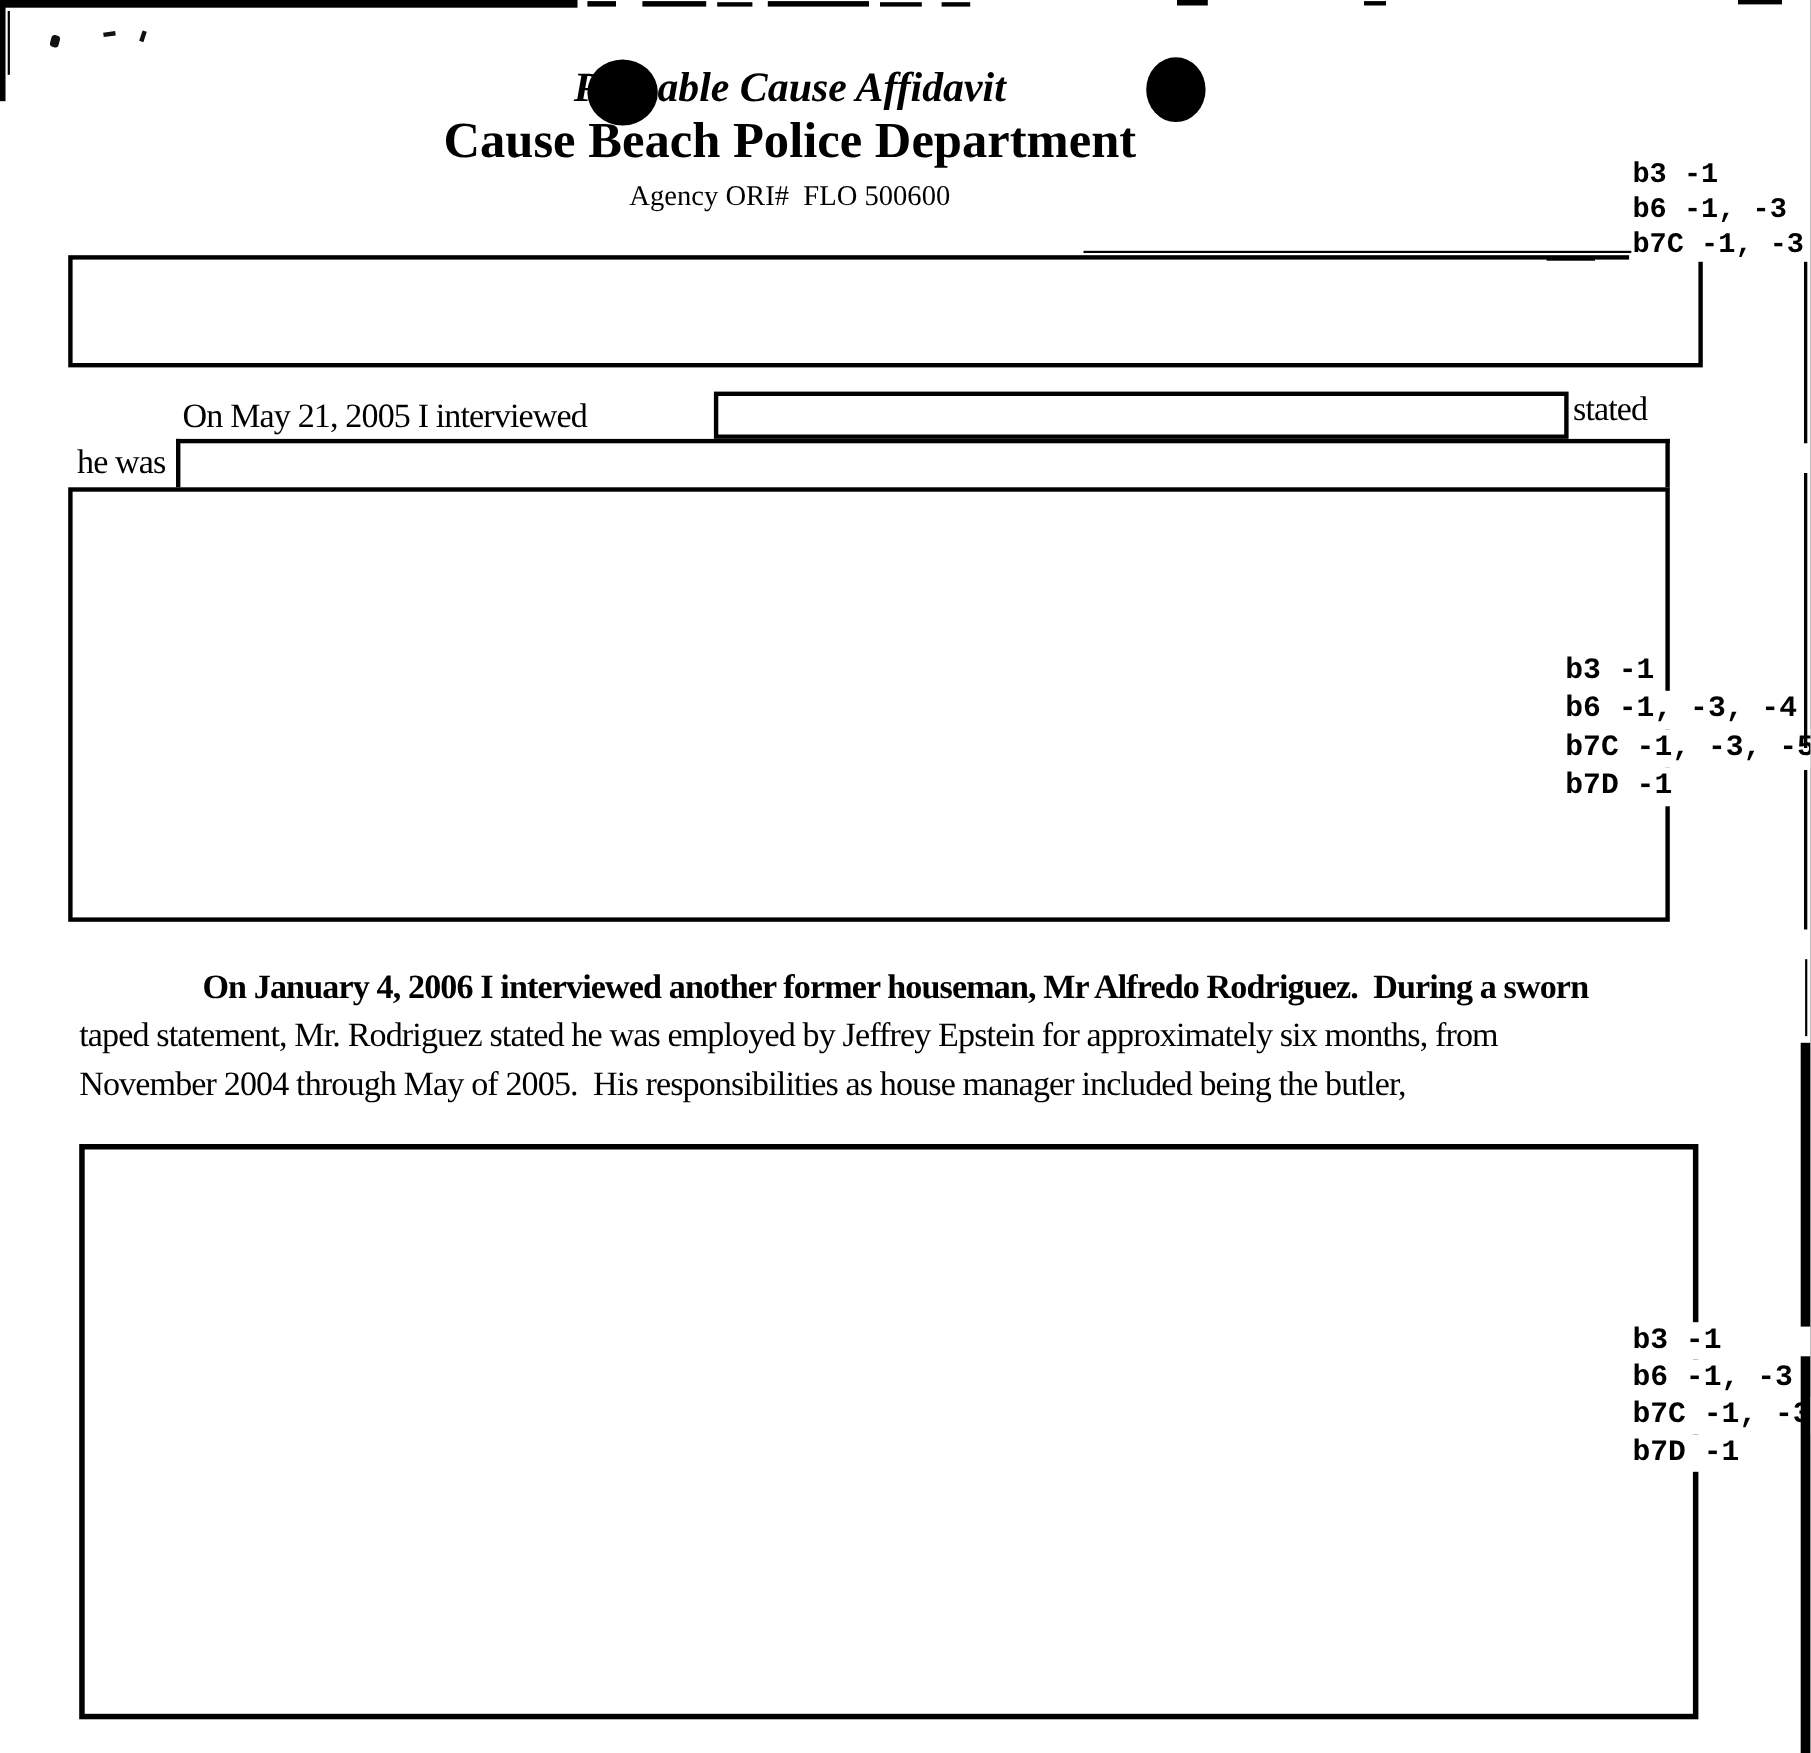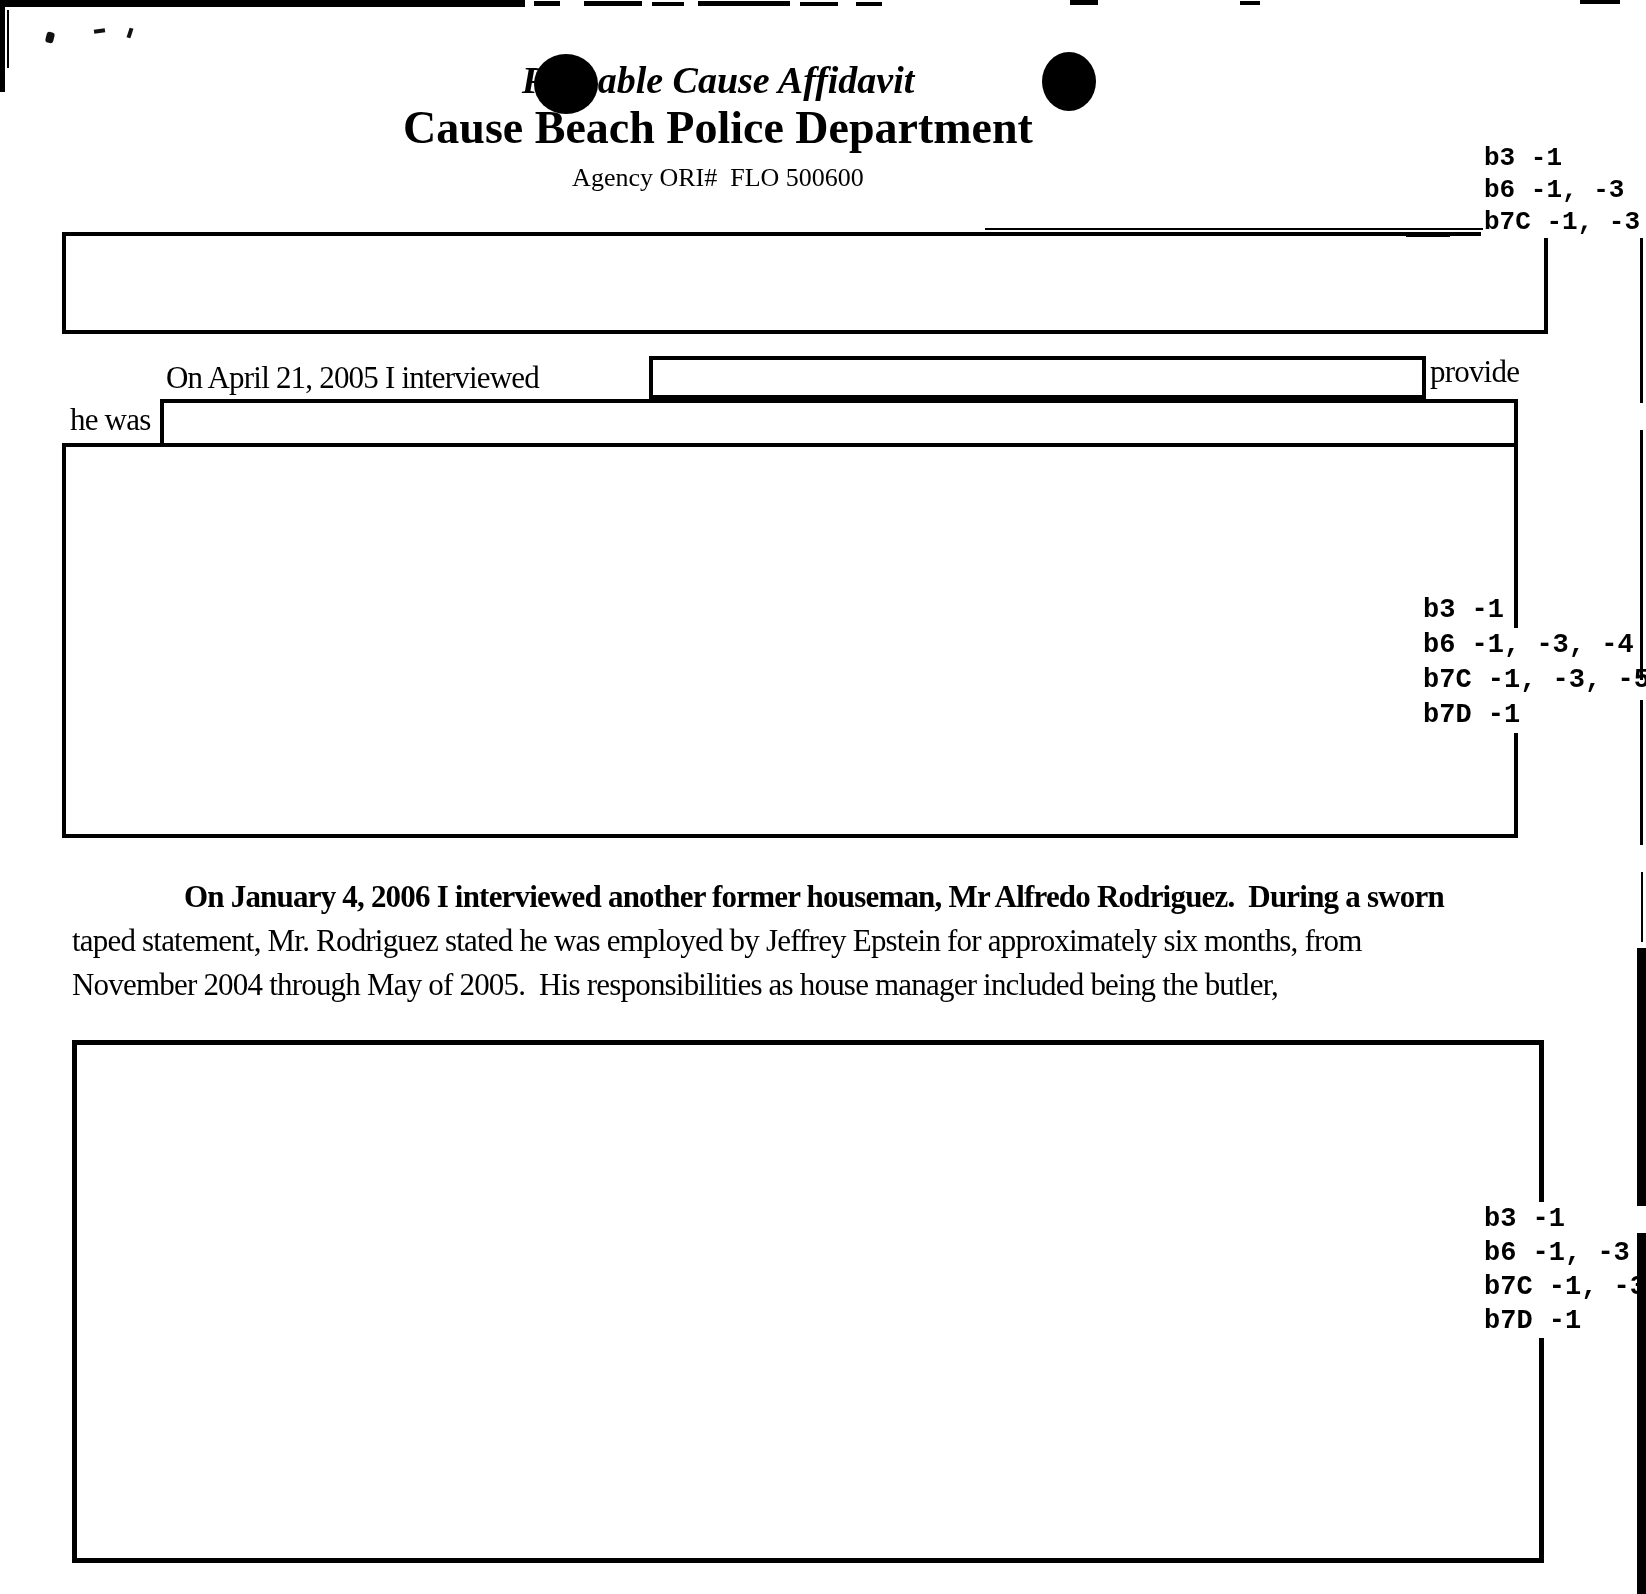--- a/index.html
+++ b/index.html
@@ -52,22 +52,22 @@
 
   <div class="punch left"></div>
   <div class="punch right"></div>
 
   <div class="rbox box-top"></div>
   <div class="rbox box-name"></div>
   <div class="rbox box-hewas"></div>
   <div class="rbox box-big"></div>
   <div class="rbox box-bottom"></div>
 
-  <div class="bodyline" style="left:166px;top:360px;">On April 21, 2005 I interviewed</div>
-  <div class="bodyline" style="left:1430px;top:354px;">provide</div>
+  <div class="bodyline" style="left:166px;top:360px;">On May 21, 2005 I interviewed</div>
+  <div class="bodyline" style="left:1430px;top:354px;">stated</div>
   <div class="bodyline" style="left:70px;top:402px;">he was</div>
 
   <div class="bodyline" style="left:184px;top:879px;font-weight:bold;">On January 4, 2006 I interviewed another former houseman, Mr Alfredo Rodriguez.  During a sworn</div>
   <div class="bodyline" style="left:72px;top:923px;">taped statement, Mr. Rodriguez stated he was employed by Jeffrey Epstein for approximately six months, from</div>
   <div class="bodyline" style="left:72px;top:967px;">November 2004 through May of 2005.  His responsibilities as house manager included being the butler,</div>
 
   <div class="codes codes-top">
     <div class="row">b3 -1</div>
     <div class="row">b6 -1, -3</div>
     <div class="row">b7C -1, -3</div>

